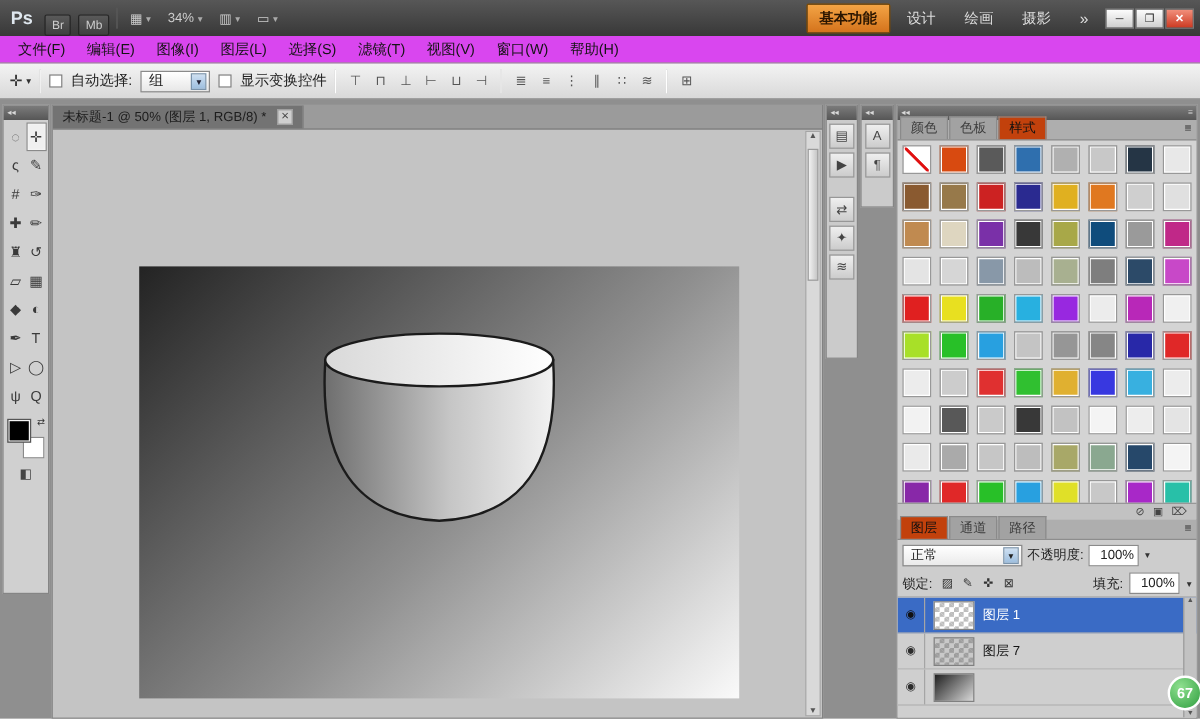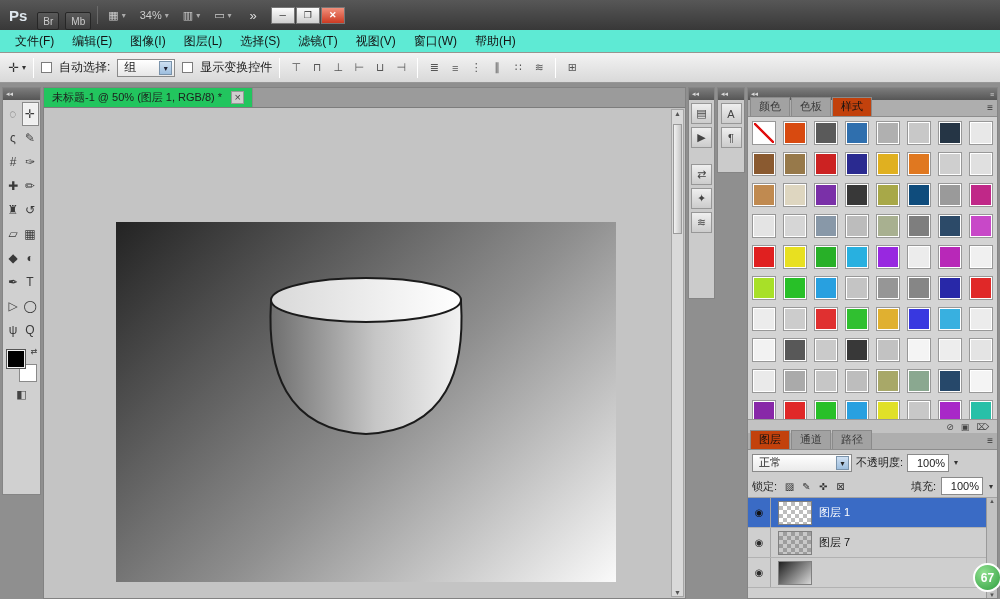--- a/index.html
+++ b/index.html
@@ -22,21 +22,21 @@
   .ws-btn { padding:3px 10px; font-size:12px; color:#ddd; cursor:default; }
   .ws-btn.active { background:linear-gradient(#f3a445,#d4731c); color:#2a1500;
     border:1px solid #7e4a00; border-radius:2px; font-weight:bold; }
   .overflow { color:#ddd; font-size:13px; padding:0 8px; }
   .win-controls { display:flex; gap:1px; }
   .win-controls .wbtn { width:24px; height:17px; font-size:9px; line-height:15px; text-align:center;
     background:linear-gradient(#fdfdfd,#cfcfcf); border:1px solid #777; color:#222; }
   .win-controls .wbtn.close { background:linear-gradient(#f2907c,#cc3a22); color:#fff; font-weight:bold; }
 
   
-  .menubar { height:23px; background:#5eead4; border-bottom:1px solid #979590;
+  .menubar { height:23px; background:#d946ef; border-bottom:1px solid #979590;
     display:flex; align-items:center; padding:0 6px; }
   .menu-item { padding:3px 9px; color:#141414; }
 
   
   .optionsbar { height:30px; background:linear-gradient(#f3f3f3,#d9d9d9);
     border-bottom:1px solid #979797; display:flex; align-items:center; gap:7px;
     padding:0 8px; color:#222; }
   .opt-tool { display:flex; align-items:center; gap:3px; font-size:13px; color:#333; }
   .opt-tool .caret { font-size:8px; }
   .opt-sep { width:1px; height:20px; background:#a8a8a8; border-right:1px solid #fff; }
@@ -70,21 +70,21 @@
     border:1px solid #8a8a8a; }
   .swap-colors { position:absolute; right:-1px; top:-3px; font-size:8px; color:#333; }
   .quickmask { width:16px; height:14px; margin:6px auto 0; text-align:center;
     font-size:11px; color:#444; }
 
   
   .docwin { position:absolute; left:43px; top:4px; width:643px; height:512px;
     background:#c4c4c4; border:1px solid #828282; display:flex; flex-direction:column; }
   .doctabs { height:20px; background:#9b9b9b; border-bottom:1px solid #7d7d7d; display:flex; }
   .doctab { display:flex; align-items:center; gap:9px; padding:0 8px; font-size:11px;
-    color:#1d1d1d; background:#22c55e; border-right:1px solid #8a8a8a; }
+    color:#1d1d1d; background:#737373; border-right:1px solid #8a8a8a; }
   .doc-close { font-size:11px; color:#444; border:1px solid #999; background:#cfcfcf;
     width:13px; height:13px; line-height:11px; text-align:center; }
   .doccanvas { position:relative; flex:1; overflow:hidden; }
   .canvas-image { position:absolute; left:72px; top:114px; width:500px; height:360px; }
   .vscroll { position:absolute; right:1px; top:1px; bottom:1px; width:13px;
     background:#d9d9d9; border:1px solid #a5a5a5; display:flex; flex-direction:column;
     align-items:center; justify-content:space-between; font-size:7px; color:#555; }
   .vthumb { position:absolute; top:14px; left:1px; width:9px; height:110px;
     background:linear-gradient(90deg,#f2f2f2,#c6c6c6); border:1px solid #9a9a9a; }
 
@@ -180,20 +180,26 @@
       <span class="caret">▾</span>
     </span>
     <span class="tb-drop">
       <span>▥</span>
       <span class="caret">▾</span>
     </span>
     <span class="tb-drop">
       <span>▭</span>
       <span class="caret">▾</span>
     </span>
+    <div class="workspaces">
+        <div class="ws-btn active">基本功能</div>
+        <div class="ws-btn">设计</div>
+        <div class="ws-btn">绘画</div>
+        <div class="ws-btn">摄影</div>
+      </div>
     <span class="overflow">»</span>
     <div class="win-controls">
       <button class="wbtn">─</button>
       <button class="wbtn">❐</button>
       <button class="wbtn close">✕</button>
     </div>
   </div>
 
   <div class="menubar">
       <div class="menu-item">文件(F)</div>

